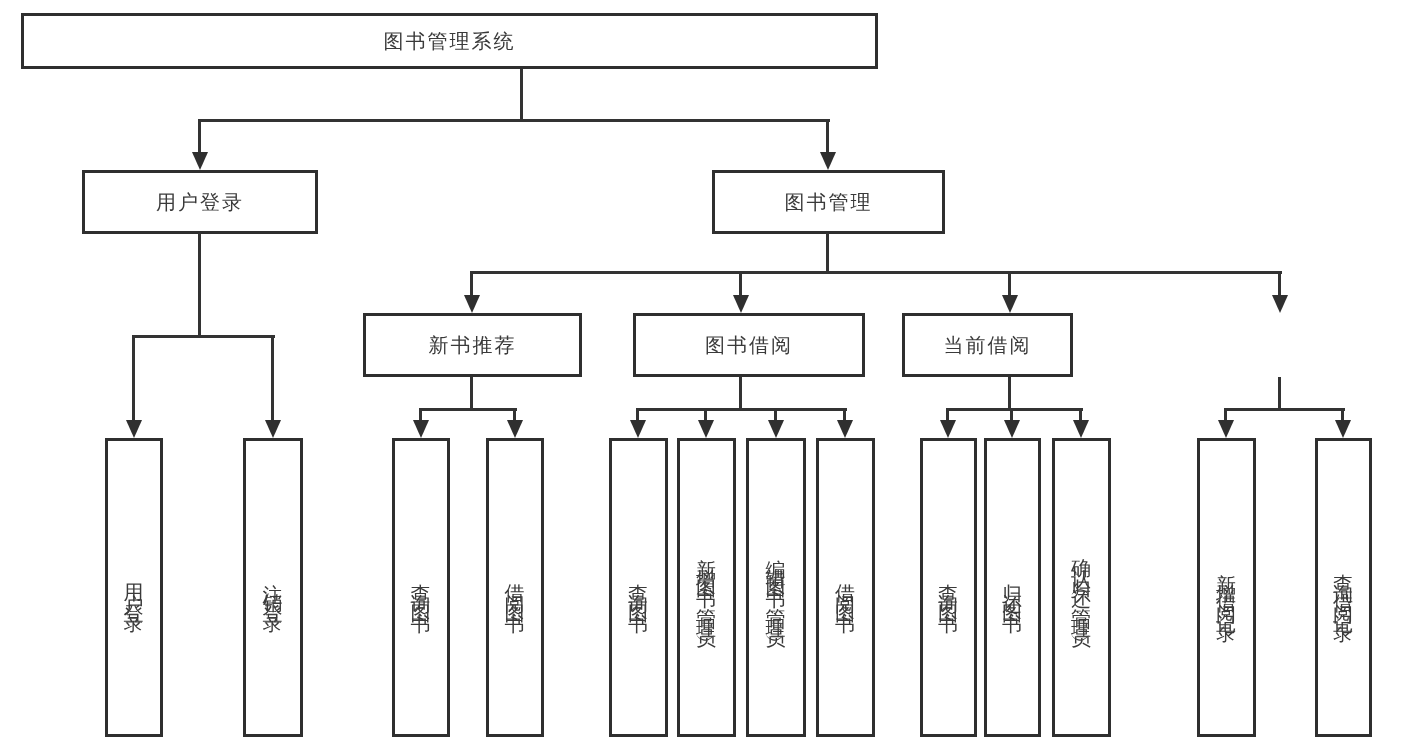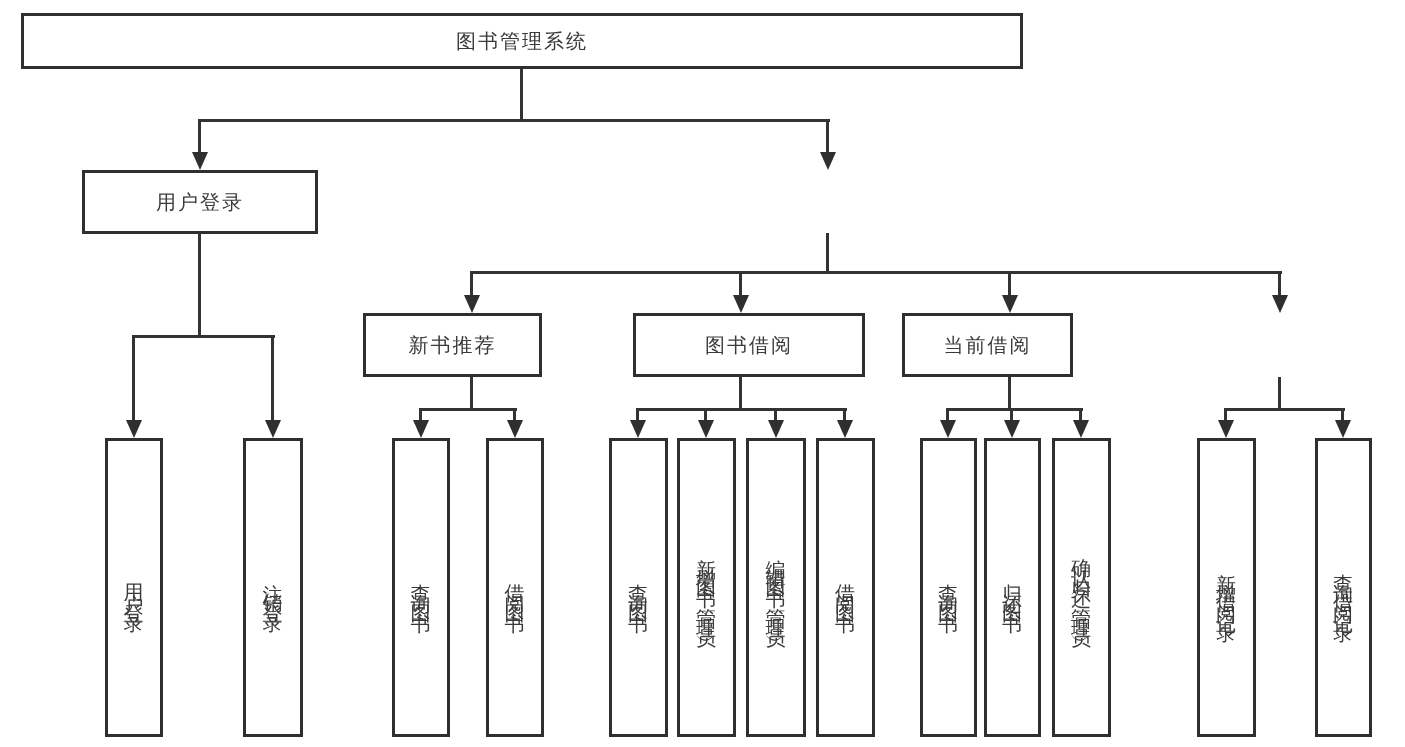--- a/index.html
+++ b/index.html
@@ -25,29 +25,32 @@
   .watermark{
     position:absolute;left:1183px;top:716px;font-size:19px;white-space:nowrap;
     color:#a2a2a2;text-shadow:3px 2px 0 rgba(247,112,112,0.75);
   }
 </style>
 </head>
 <body>
 
 <div class="canvas">
 
-  <div class="box h" style="left:21px;top:13px;width:1002px;height:56px">
+  <div class="box h" style="left:21px;top:13px;width:857px;height:56px">
     <span>图书管理系统</span>
   </div>
 
   <div class="box h" style="left:82px;top:170px;width:236px;height:64px">
     <span>用户登录</span>
   </div>
+  <div class="box h" style="left:712px;top:170px;width:233px;height:64px">
+    <span>图书管理</span>
+  </div>
 
-  <div class="box h" style="left:363px;top:313px;width:179px;height:64px">
+  <div class="box h" style="left:363px;top:313px;width:219px;height:64px">
     <span>新书推荐</span>
   </div>
   <div class="box h" style="left:633px;top:313px;width:232px;height:64px">
     <span>图书借阅</span>
   </div>
   <div class="box h" style="left:902px;top:313px;width:171px;height:64px">
     <span>当前借阅</span>
   </div>
 
   <div class="box v" style="left:105px;top:438px;width:58px;height:299px">

